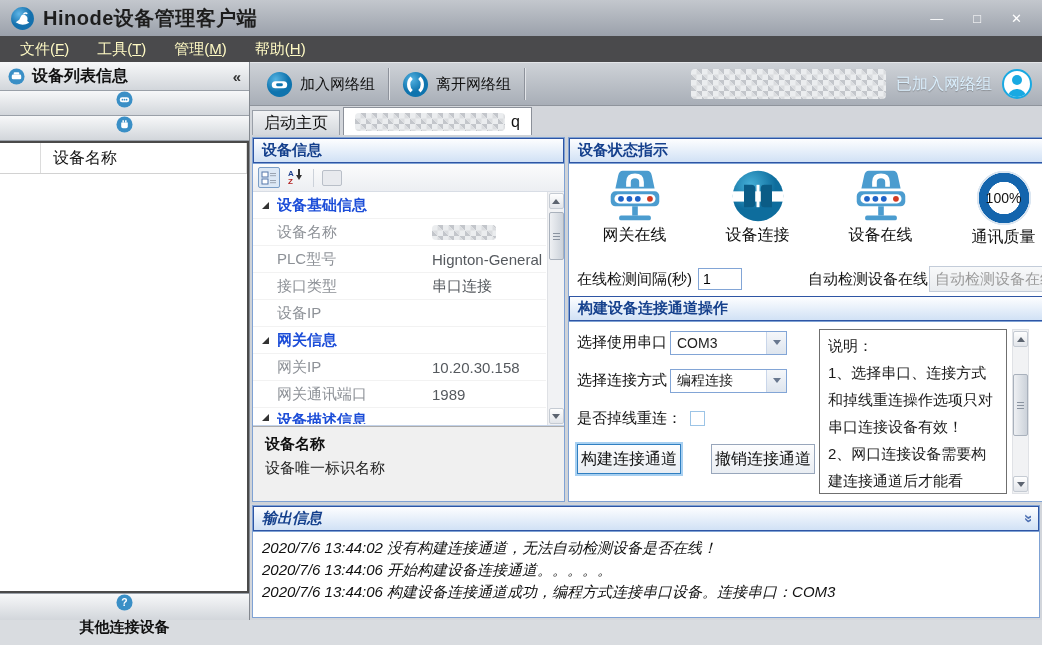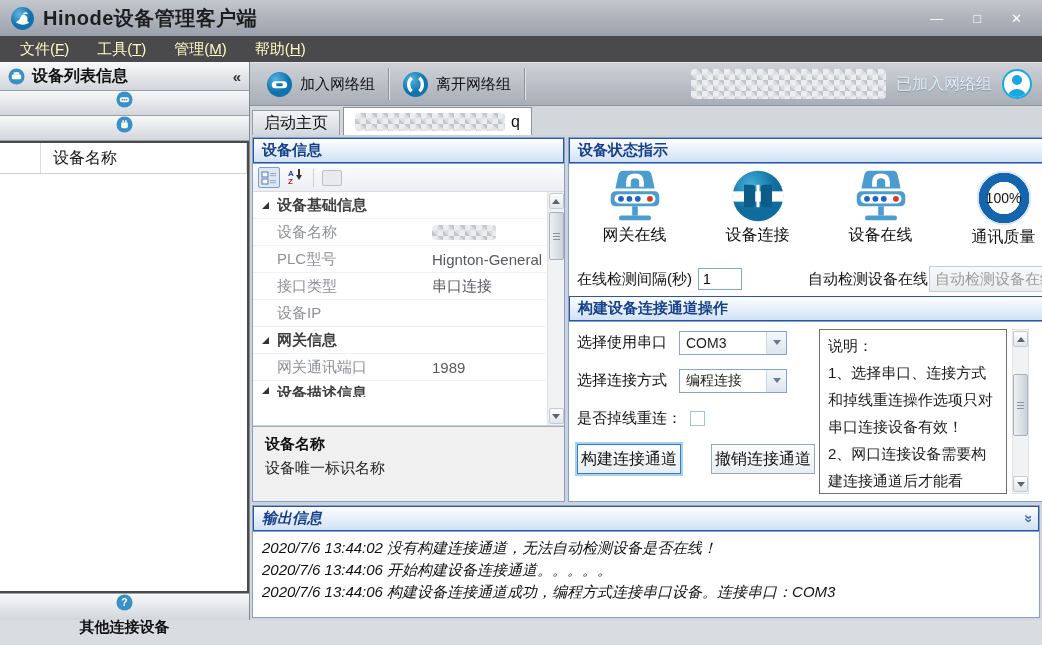--- a/index.html
+++ b/index.html
@@ -95,21 +95,21 @@
   .dn-arrow::before{content:"";position:absolute;left:-1px;top:-11px;width:2px;height:7px;background:#333;}
   .pgt-sep{width:1px;height:18px;background:#ccd2da;margin:0 3px;}
   .pgt-page{width:18px;height:14px;border:1px solid #b9bfc8;background:#e8eaee;border-radius:2px;}
   .pg-grid{height:233px;flex:0 0 auto;position:relative;overflow:hidden;border-bottom:1px solid #c3d2e8;}
   .pg-rows{margin-right:18px;}
   .pg-row{display:flex;align-items:center;height:27px;border-bottom:1px solid #f2f2f2;box-sizing:border-box;}
   .pg-gutter{width:24px;flex:0 0 auto;display:flex;align-items:center;justify-content:center;align-self:stretch;}
   .tri{display:none;width:0;height:0;border-bottom:7px solid #333;border-left:7px solid transparent;}
   .pg-row.cat .tri{display:block;}
   .pg-label{width:155px;flex:0 0 auto;font-size:15px;color:#8d9197;overflow:hidden;white-space:nowrap;}
-  .pg-row.cat .pg-label{font-weight:bold;color:#404040;font-size:15px;}
+  .pg-row.cat .pg-label{font-weight:bold;color:#1d4ed8;font-size:15px;}
   .pg-value{flex:1;font-size:15px;color:#55595e;display:flex;align-items:center;overflow:hidden;white-space:nowrap;}
   .pg-row.cat .pg-value{visibility:hidden;}
   .val-redact{display:none;}
   .val-redact.show{display:inline-block;width:64px;height:15px;}
   .pg-row.clipped{height:16px;overflow:hidden;align-items:flex-start;padding-top:3px;border-bottom:none;}
   
   .vscroll{position:absolute;right:0;top:0;bottom:0;width:17px;background:#f1f2f4;
     border-left:1px solid #dfe1e5;display:flex;flex-direction:column;align-items:center;box-sizing:border-box;}
   .sc-btn{width:15px;height:16px;margin:1px 0;background:linear-gradient(#fefefe,#e2e5ea);
     border:1px solid #c5cbd3;border-radius:2px;display:flex;align-items:center;justify-content:center;box-sizing:border-box;}
@@ -132,22 +132,22 @@
   .interval-row{height:34px;flex:0 0 auto;display:flex;align-items:center;padding:0 8px;font-size:15px;color:#111;}
   .clip-label{width:121px;overflow:hidden;white-space:nowrap;flex:0 0 auto;}
   .interval-input{width:44px;height:22px;border:1px solid #82a5d6;font-size:14px;padding:1px 4px;
     font-family:inherit;box-sizing:border-box;flex:0 0 auto;}
   .auto-label{margin-left:66px;white-space:nowrap;}
   .auto-btn{width:132px;height:26px;margin-left:1px;overflow:hidden;white-space:nowrap;
     text-align:center;line-height:24px;font-size:15px;color:#9a9a9a;
     background:linear-gradient(#f8f9fa,#e9ecef);border:1px solid #c3ccd9;box-sizing:border-box;flex:0 0 auto;}
   .channel-body{flex:1;position:relative;padding:8px 8px 6px 8px;box-sizing:border-box;}
   .form-row{display:flex;align-items:center;height:25px;margin-bottom:13px;font-size:15px;color:#111;}
-  .combo{width:108px;height:24px;border:1px solid #82a5d6;background:#fff;display:flex;
-    align-items:center;margin-left:12px;box-sizing:border-box;}
+  .combo{width:117px;height:24px;border:1px solid #82a5d6;background:#fff;display:flex;
+    align-items:center;margin-left:3px;box-sizing:border-box;}
   .combo .val{flex:1;padding-left:6px;font-size:14px;color:#222;white-space:nowrap;overflow:hidden;}
   .combo .dd{width:19px;align-self:stretch;border-left:1px solid #c9d6ea;
     background:linear-gradient(#f5f7fa,#dee5ee);display:flex;align-items:center;justify-content:center;}
   .combo .dd i{width:0;height:0;border-left:4px solid transparent;border-right:4px solid transparent;
     border-top:5px solid #69788f;}
   .checkbox{width:15px;height:15px;border:1px solid #9cc4e6;background:#fff;margin-left:8px;box-sizing:border-box;}
   .btn-row{display:flex;gap:30px;margin-top:4px;}
   .btn{width:104px;height:30px;overflow:hidden;white-space:nowrap;display:flex;align-items:center;
     justify-content:center;font-size:16px;color:#111;box-sizing:border-box;
     background:linear-gradient(#fdfdfe,#e9edf2);border:1px solid #98a6bb;}
@@ -373,20 +373,27 @@
               <div class="pg-row cat">
                 <span class="pg-gutter">
                   <span class="tri"></span>
                 </span>
                 <span class="pg-label">网关信息</span>
                 <span class="pg-value">
                   <span></span>
                 </span>
               </div>
 
+              <div class="pg-row">
+                <span class="pg-gutter"></span>
+                <span class="pg-label">网关IP</span>
+                <span class="pg-value">
+                  <span>10.20.30.158</span>
+                </span>
+              </div>
 
               <div class="pg-row">
                 <span class="pg-gutter"></span>
                 <span class="pg-label">网关通讯端口</span>
                 <span class="pg-value">
                   <span>1989</span>
                 </span>
               </div>
 
               <div class="pg-row cat clipped">

